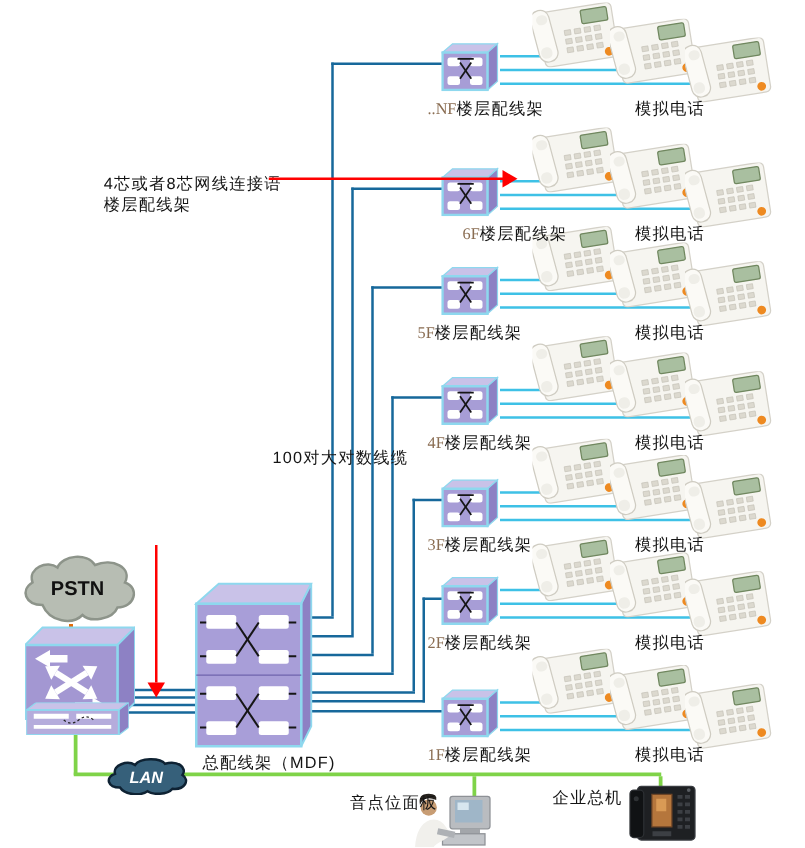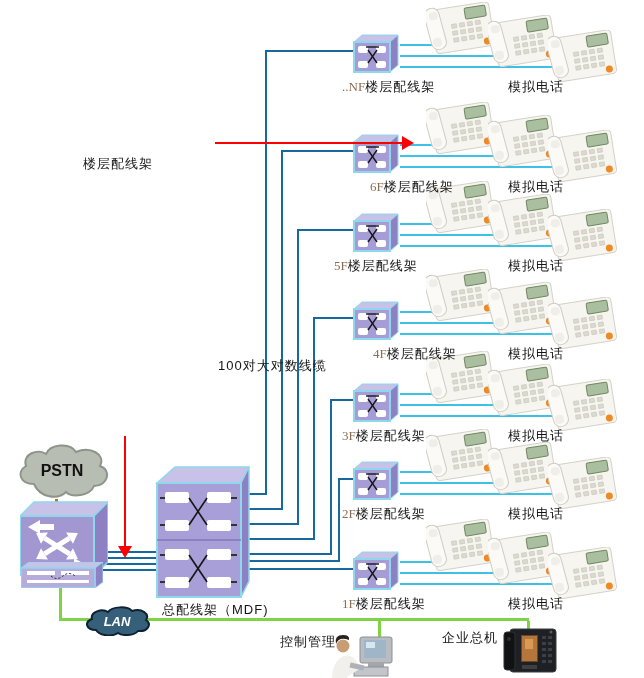--- a/index.html
+++ b/index.html
@@ -21,20 +21,21 @@
   .dotted-orange{position:absolute;width:0;height:16px;border-left:3px dotted #e36c0a;z-index:2;}
   .node{position:absolute;z-index:2;text-align:center;}
   .red-label{position:absolute;font-size:13px;font-weight:bold;color:#ff0000;white-space:nowrap;z-index:4;}
   .icon{z-index:2;}
 </style>
 </head>
 <body>
 
 <div id="canvas">
 
+  <div class="lbl" style="left:83px;top:138px;">4芯或者8芯网线连接语</div>
   <div class="lbl" style="left:83px;top:155px;">楼层配线架</div>
   <div class="redline" style="left:215px;top:142px;width:188px;height:2px;"></div>
   <div class="arrowhead-right" style="left:402px;top:136px;"></div>
 
   <div class="lbl" style="left:218px;top:357px;">100对大对数线缆</div>
 
   <div class="redline" style="left:124px;top:436px;width:2px;height:110px;"></div>
   <div class="arrowhead-down" style="left:118px;top:546px;"></div>
 
   <div class="node icon" style="left:12px;top:442px;">
@@ -132,21 +133,21 @@
   <div class="greenline" style="left:378px;top:621px;width:3px;height:21px;"></div>
   <div class="greenline" style="left:527px;top:621px;width:3px;height:10px;"></div>
 
   <div class="node icon" style="left:82px;top:606px;z-index:3;">
     <svg width="70" height="30" viewBox="0 0 70 30">
       <path d="M14,24 C4,24 2,16 10,13 C8,6 20,2 26,6 C30,0 46,0 50,5 C60,2 68,8 64,14 C70,18 66,26 56,25 C52,30 40,30 36,27 C30,31 18,30 14,24 Z" fill="#36607a" stroke="#0e2233" stroke-width="2"></path>
       <text x="35" y="20" text-anchor="middle" font-size="13" font-weight="bold" font-style="italic" fill="#fff" font-family="Liberation Sans, sans-serif">LAN</text>
     </svg>
   </div>
 
-  <div class="lbl" style="left:280px;top:633px;">控制管理</div>
+  <div class="lbl" style="left:280px;top:633px;">音点位面板</div>
 
   <div class="node icon" style="left:326px;top:633px;z-index:3;">
     <svg width="70" height="45" viewBox="0 0 70 45">
       <rect x="34" y="4" width="32" height="26" rx="2" fill="#b9bcc0" stroke="#8e9196"></rect>
       <rect x="38" y="7" width="22" height="18" fill="#9fb6c8"></rect>
       <rect x="40" y="9" width="9" height="6" fill="#d7e6ef"></rect>
       <rect x="42" y="30" width="16" height="4" fill="#a3a6aa"></rect>
       <rect x="28" y="34" width="34" height="9" fill="#c2c5c9" stroke="#8e9196"></rect>
       <circle cx="17" cy="13" r="6.5" fill="#c89d74"></circle>
       <path d="M10,11 q3,-8 13,-4 q1,-5 -6,-5 q-9,0 -7,9z" fill="#26221e"></path>
@@ -582,21 +583,21 @@
               <rect x="42" y="35" width="5" height="4"></rect>
               <rect x="50" y="35" width="5" height="4"></rect>
         </g>
         <circle cx="59" cy="43" r="3.5" fill="#ee8a21"></circle>
         <rect x="2" y="2" width="15" height="42" rx="7" transform="rotate(-6 9 23)" fill="#fbfaf6" stroke="#cfccc2"></rect>
         <rect x="5" y="6" width="9" height="8" rx="4" fill="#efeee8"></rect>
         <rect x="5" y="32" width="9" height="9" rx="4" fill="#efeee8"></rect>
       </g>
     </svg>
   </div>
-      <div class="lbl" style="left: 342px; top: 345px; margin-left: 31px;"><span class="ascii">4F</span><span>楼层配线架</span></div>
+      <div class="lbl" style="left: 342px; top: 345px;"><span class="ascii">4F</span><span>楼层配线架</span></div>
       <div class="lbl" style="left: 508px; top: 345px;">模拟电话</div>
       <div class="hline" style="left: 330px; top: 399px; width: 27px;"></div>
       <div class="vline" style="left: 330px; top: 399px; height: 154px;"></div>
       <div class="hline" style="left: 244px; top: 553px; width: 88px;"></div>
       <div class="cyanline" style="left: 400px; top: 393px; width: 48px;"></div>
       <div class="cyanline" style="left: 400px; top: 404px; width: 112px;"></div>
       <div class="cyanline" style="left: 400px; top: 415px; width: 172px;"></div>
       <div class="node icon" style="left: 353px; top: 382px;">
     <svg width="46" height="40" viewBox="0 0 46 40">
       <polygon points="1,9 9,2 45,2 37,9" fill="#c9c2e8" stroke="#8ed8ee" stroke-width="1"></polygon>

